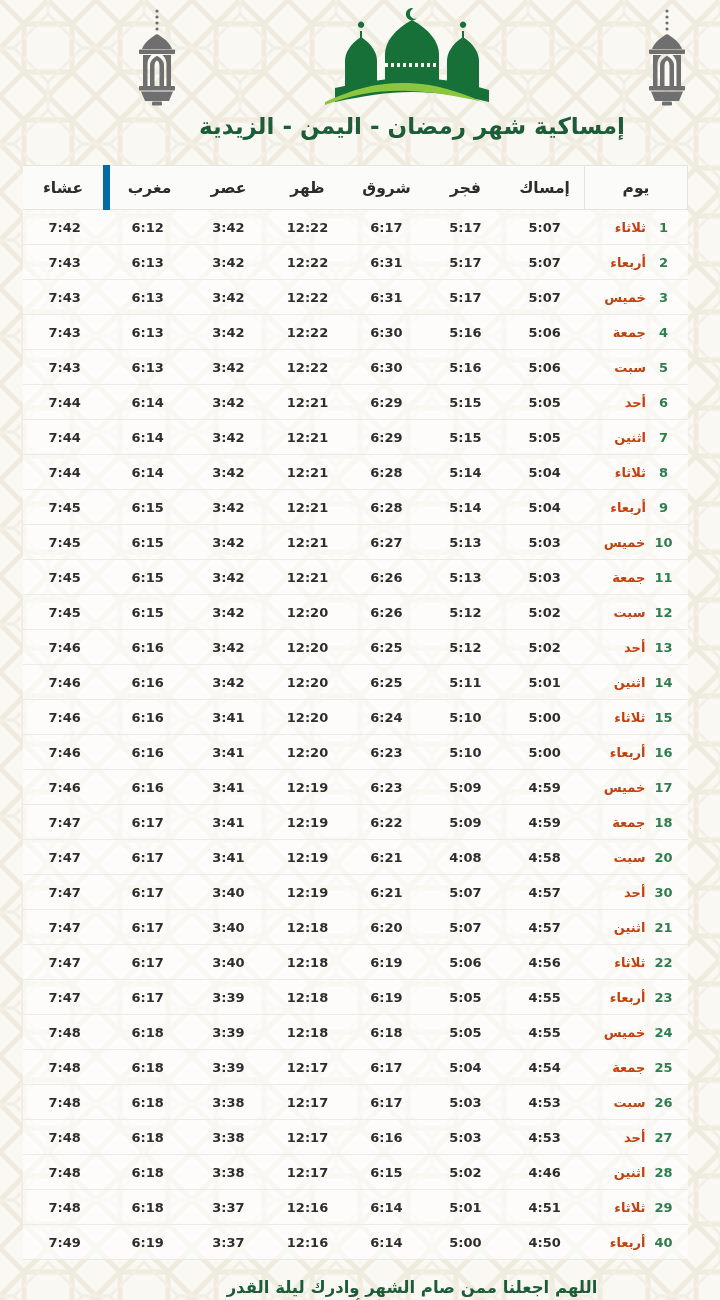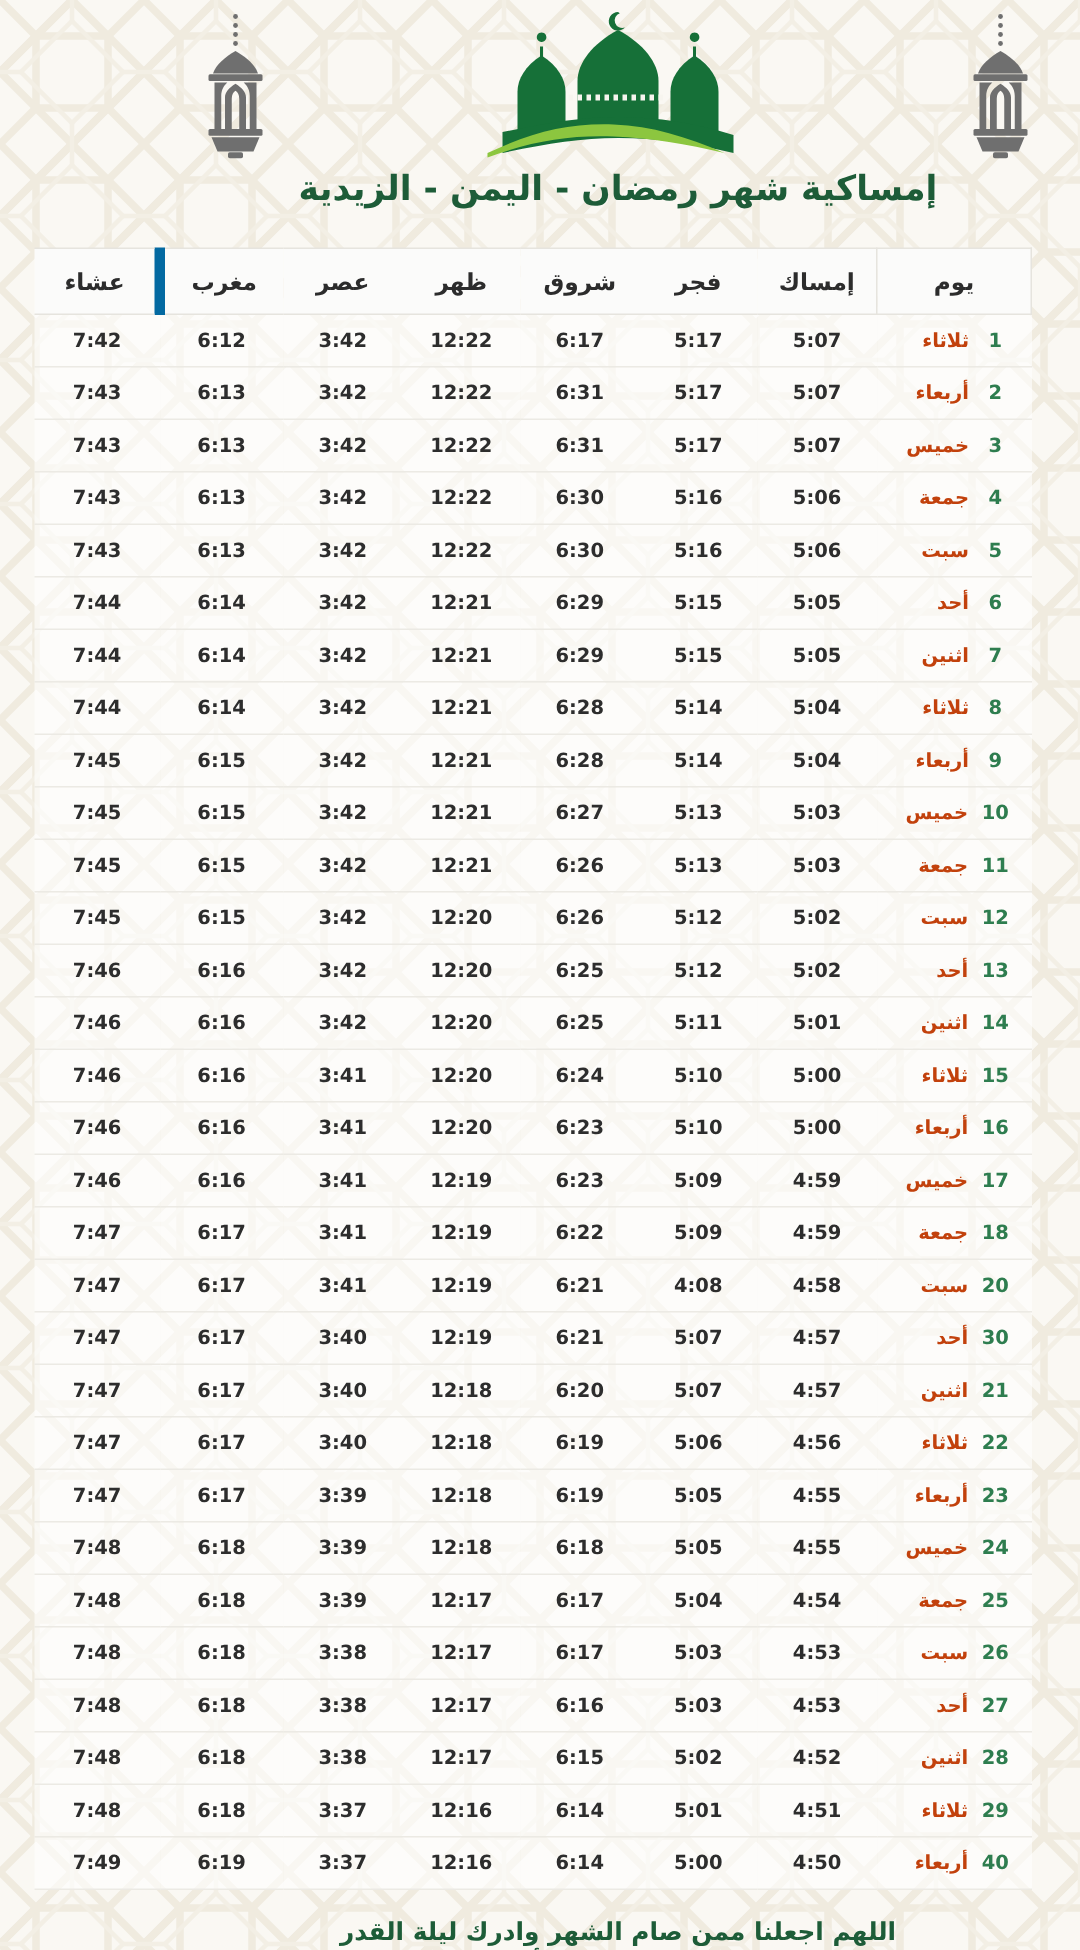--- a/index.html
+++ b/index.html
@@ -520,21 +520,21 @@
             <td>4:53</td>
             <td>5:03</td>
             <td>6:16</td>
             <td>12:17</td>
             <td>3:38</td>
             <td>6:18</td>
             <td>7:48</td>
           </tr>
           <tr>
             <td class="day-cell"><span class="day-num">28</span><span class="day-name">اثنين</span></td>
-            <td>4:52</td>
+            <td>4:46</td>
             <td>5:02</td>
             <td>6:15</td>
             <td>12:17</td>
             <td>3:38</td>
             <td>6:18</td>
             <td>7:48</td>
           </tr>
           <tr>
             <td class="day-cell"><span class="day-num">29</span><span class="day-name">ثلاثاء</span></td>
             <td>4:51</td>

